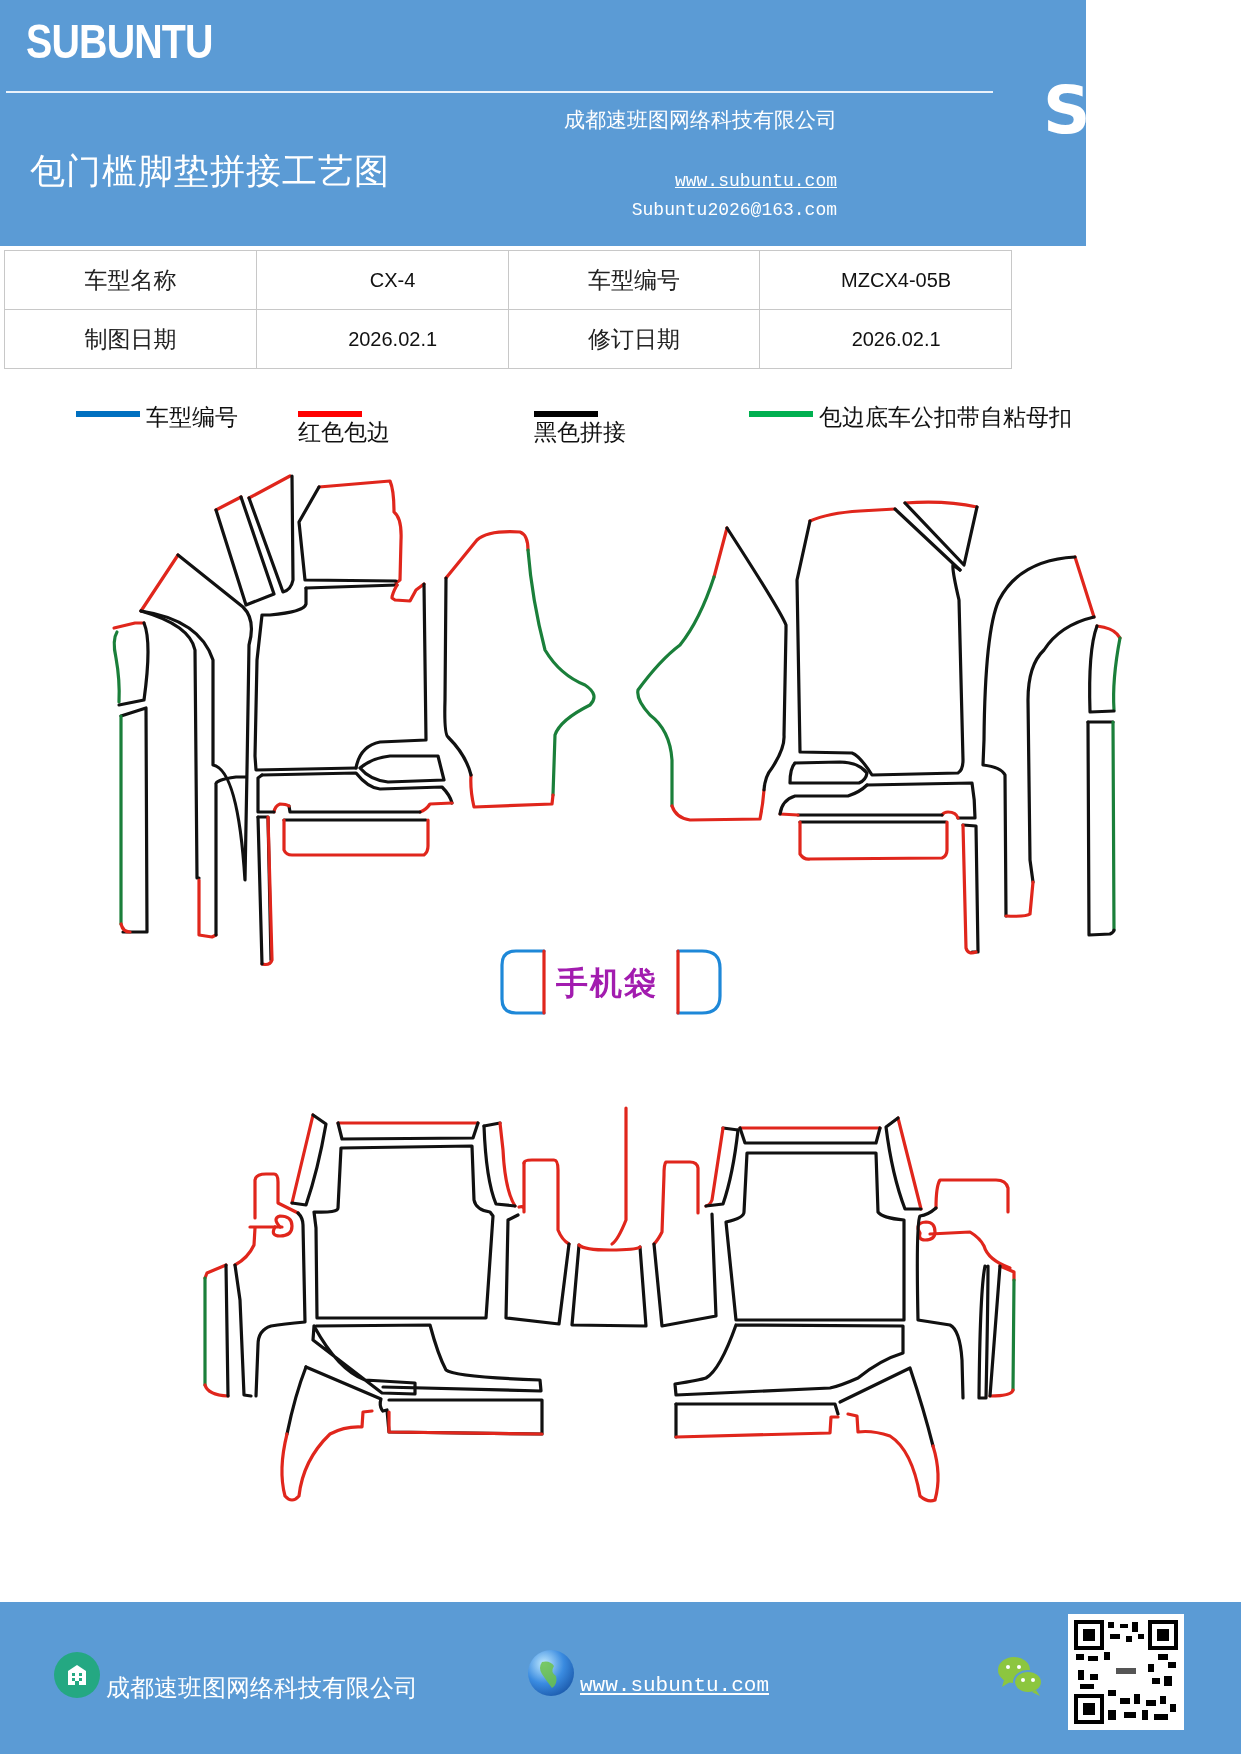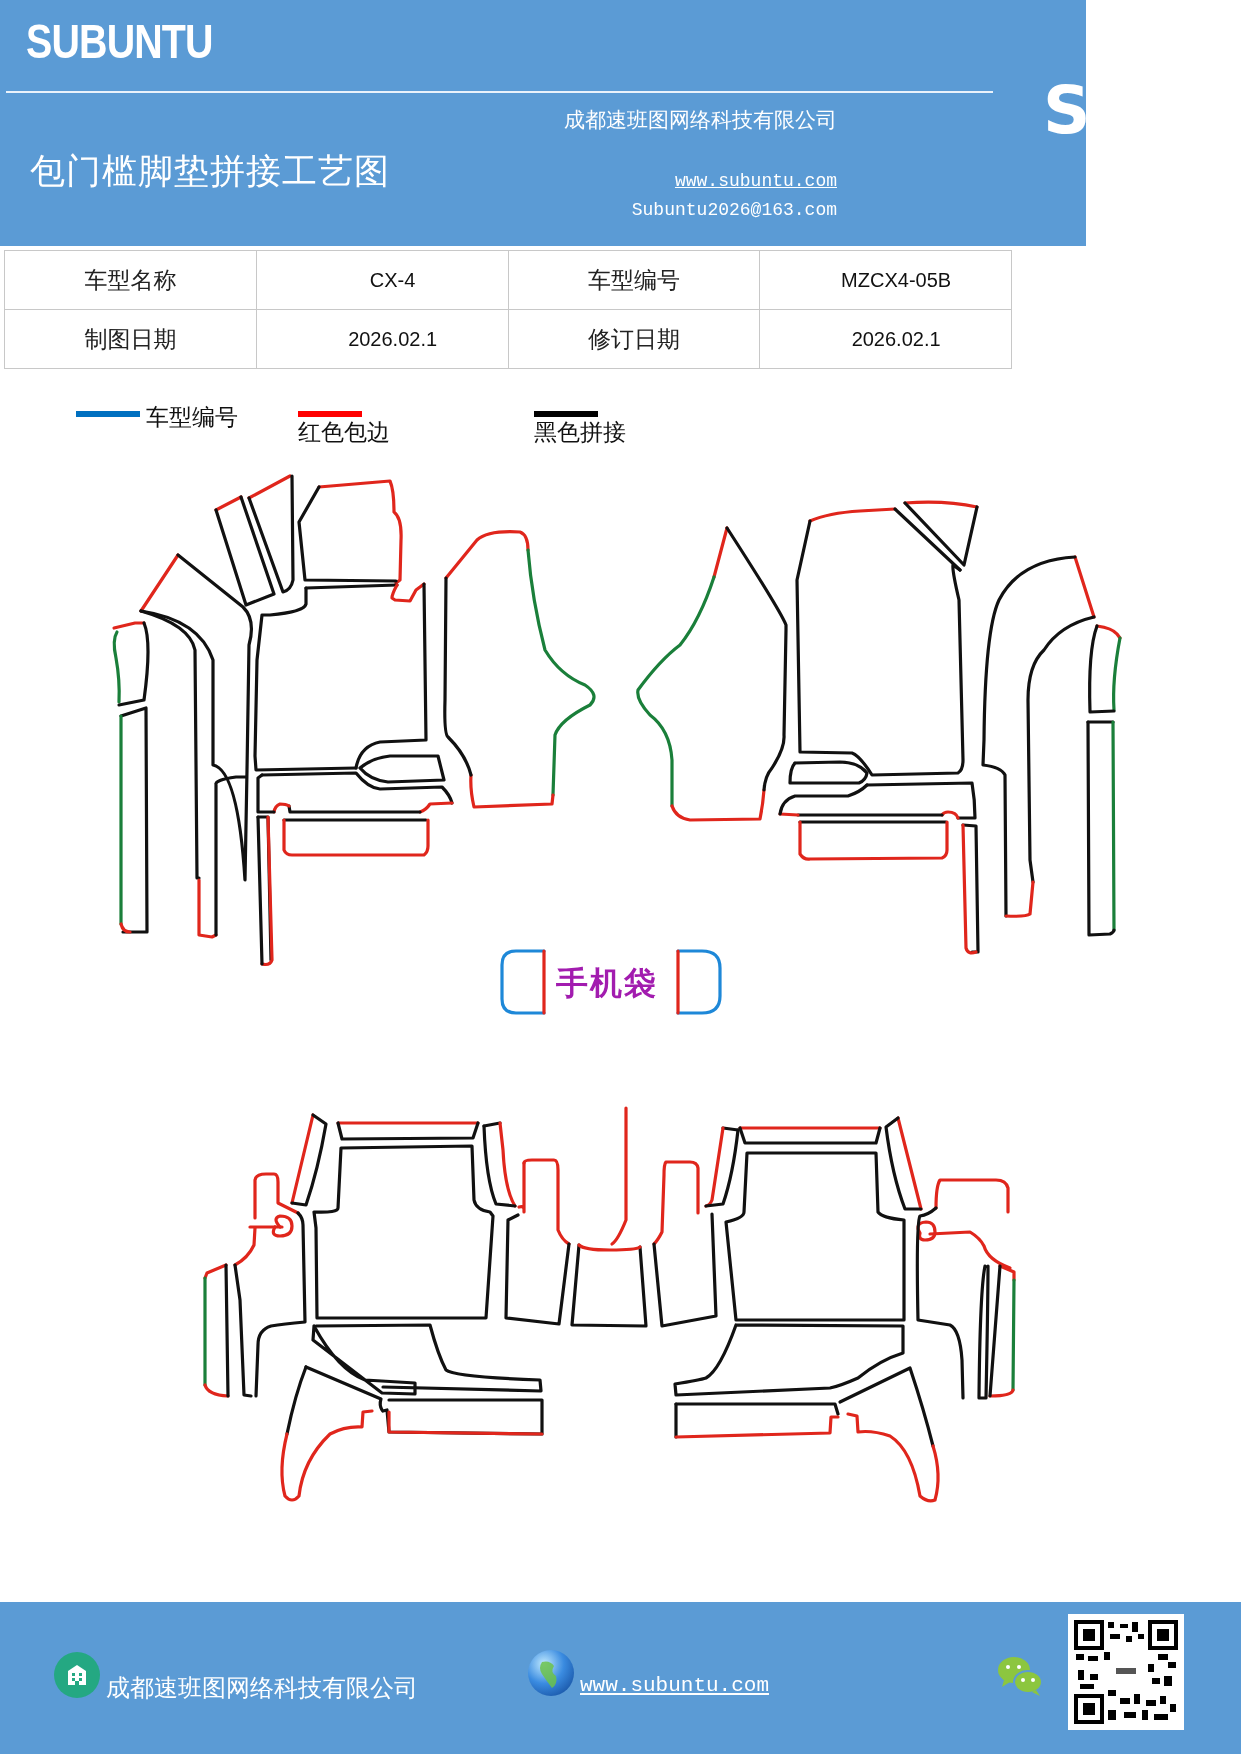--- a/index.html
+++ b/index.html
@@ -68,20 +68,24 @@
     <span class="swatch" style="background:#0070c0;"></span>
     <span class="legend-label">车型编号</span>
   </div>
   <div class="legend-item" style="left:298px;flex-direction:column;">
     <span class="swatch" style="background:#ff0000;"></span>
     <span class="legend-label">红色包边</span>
   </div>
   <div class="legend-item" style="left:534px;flex-direction:column;">
     <span class="swatch" style="background:#000000;margin-right:12px;"></span>
     <span class="legend-label">黑色拼接</span>
+  </div>
+  <div class="legend-item" style="left:749px;">
+    <span class="swatch" style="background:#00b050;"></span>
+    <span class="legend-label">包边底车公扣带自粘母扣</span>
   </div>
 </div>
 
 <svg class="diagram" width="1241" height="1600" viewBox="0 0 1241 1600" fill="none" stroke-width="3.2" stroke-linejoin="round" stroke-linecap="round">
 
   <g>
 
     <path d="M117 632 Q112 640 116 658 Q120 680 119 702" stroke="#1a7f3a"></path>
     <path d="M114 628 L135 623 L144 623" stroke="#e0261c"></path>
     <path d="M144 623 Q152 642 144 700 L119 705" stroke="#111"></path>

